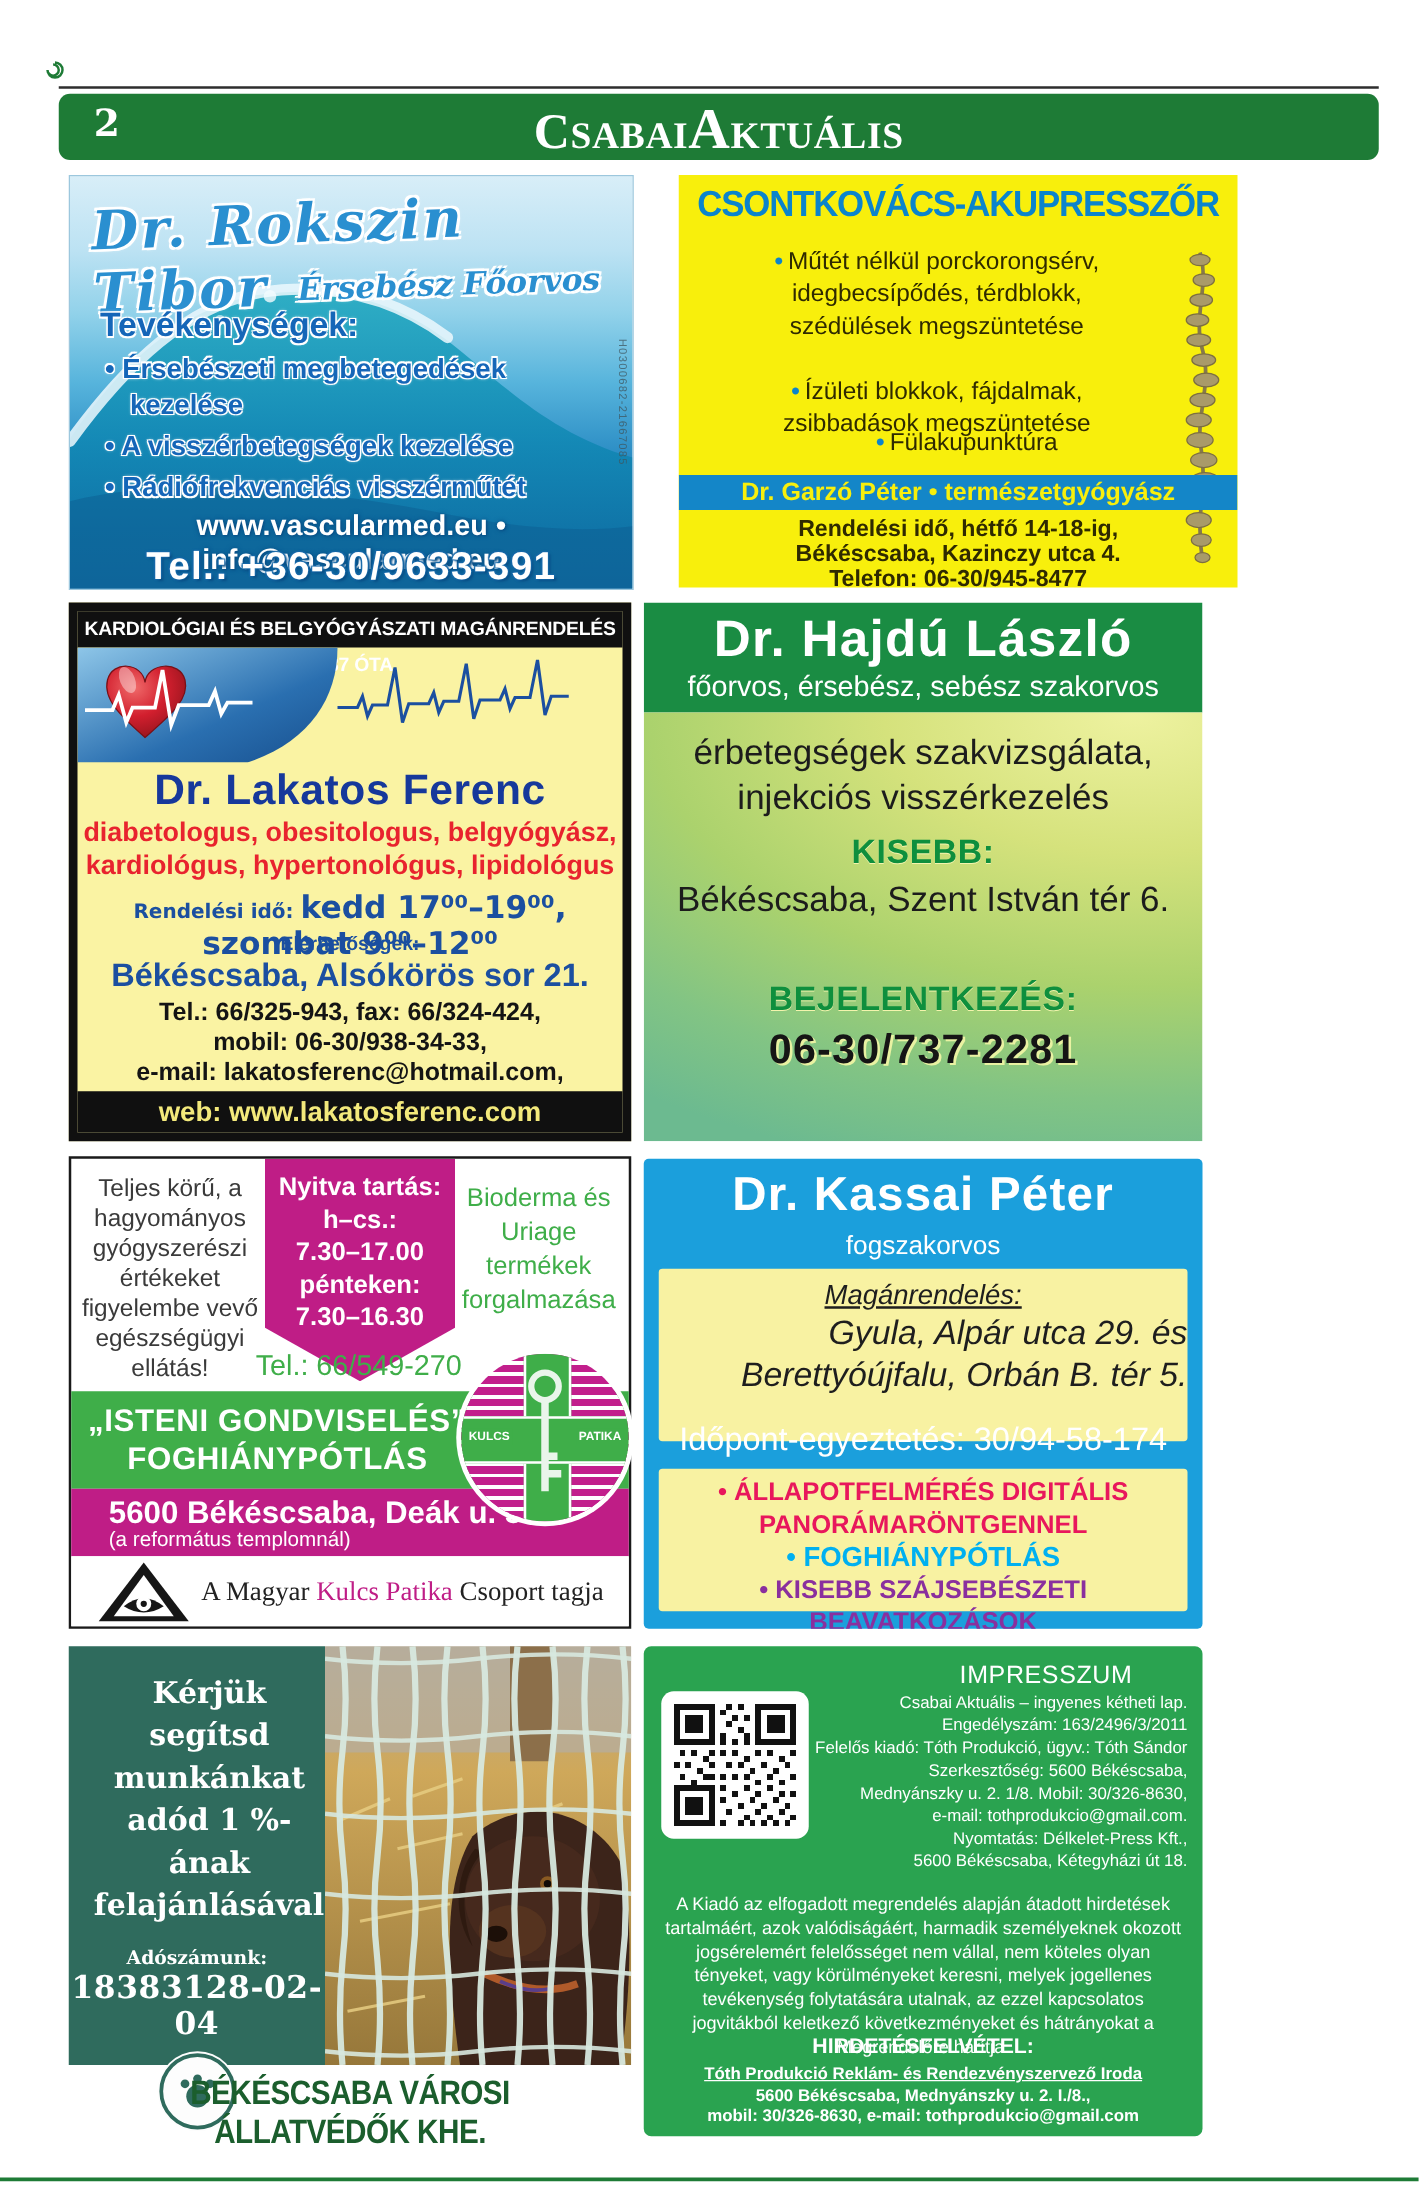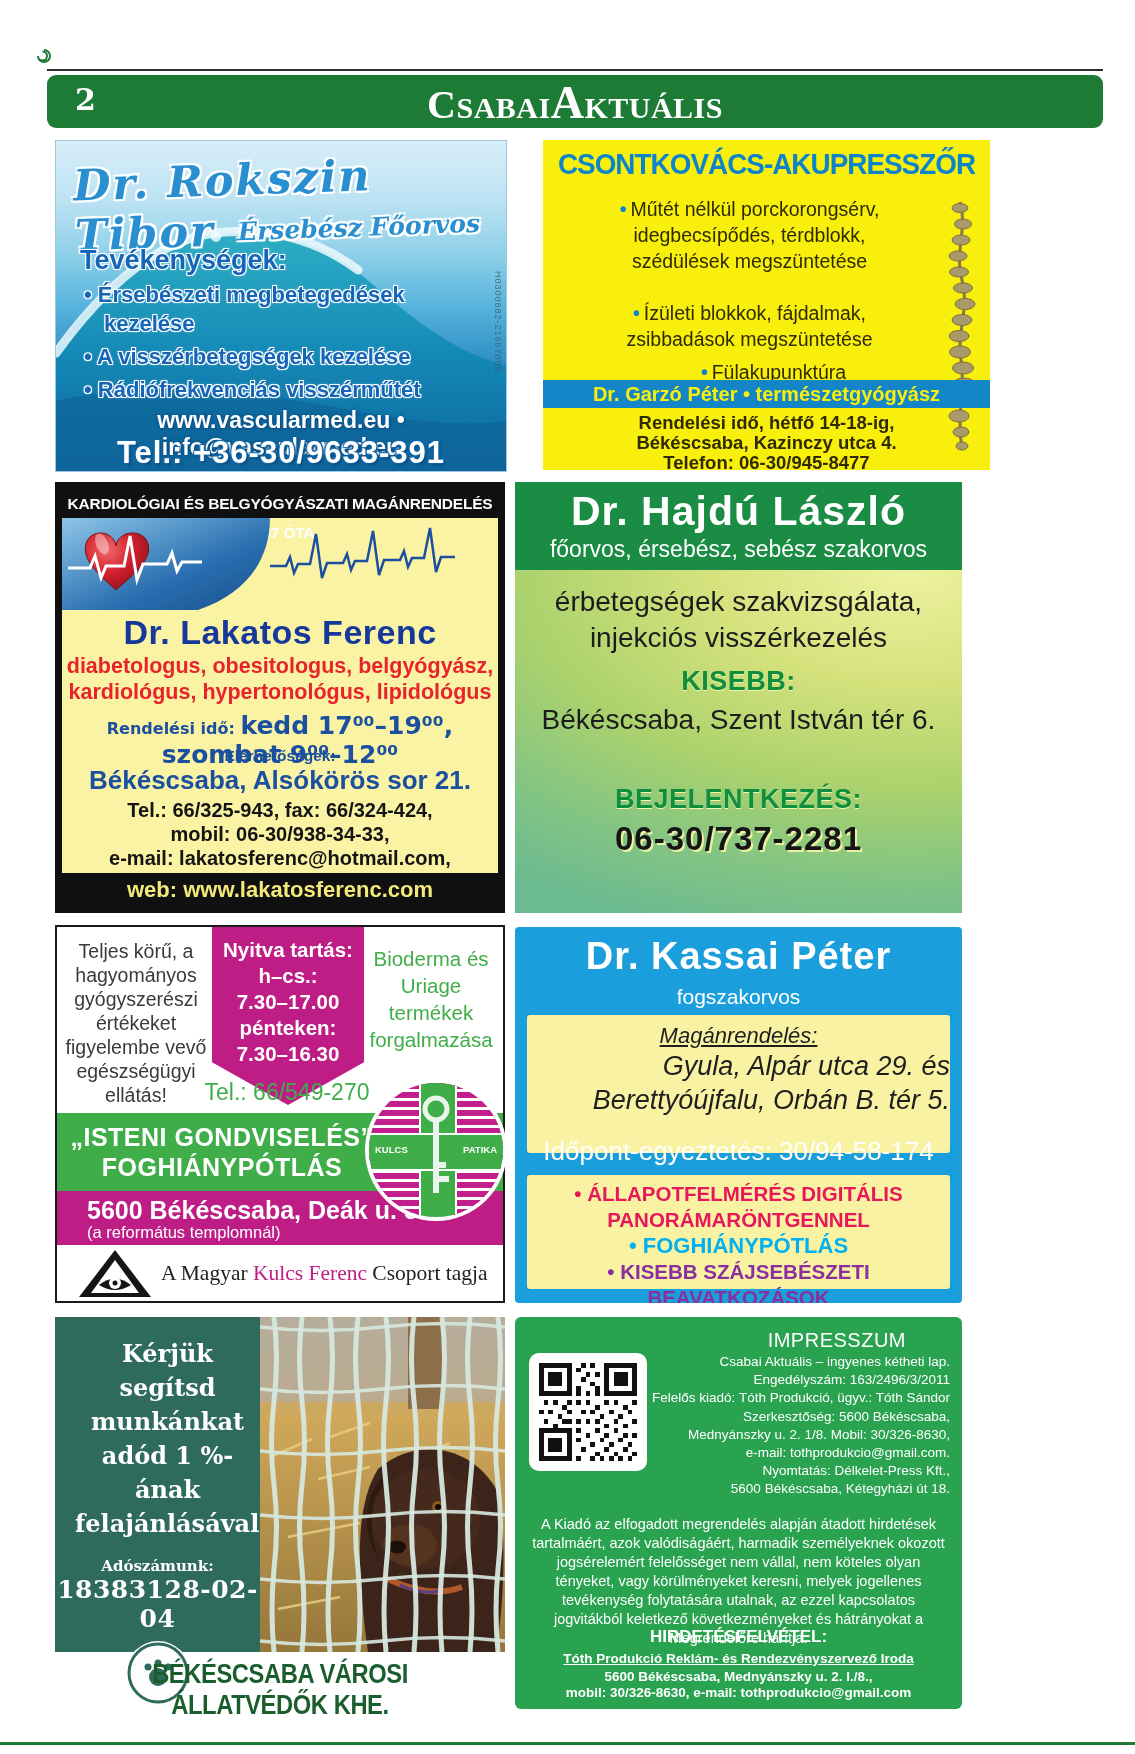--- a/index.html
+++ b/index.html
@@ -34,21 +34,21 @@
   #rok-tel{left:0;right:0;top:294px;font-size:31px;font-weight:bold;color:#fff;letter-spacing:1px;
     text-shadow:-1px -1px 1px #1668a8,1px -1px 1px #1668a8,-1px 1px 1px #1668a8,2px 2px 2px #0a4f86;}
   #rok-code{right:3px;top:130px;writing-mode:vertical-rl;font-size:9px;color:#3f565f;opacity:.75;letter-spacing:1px;}
 
   
   #ad-csontkovacs{left:515px;top:140px;width:447px;height:330px;background:#f8ef0c;overflow:hidden;margin-left:28px;}
   #ck-title{left:0;right:0;top:8px;font-size:29px;font-weight:bold;color:#0b84cc;letter-spacing:-1px;transform:scaleX(.96);}
   .ck-line{left:0;right:34px;text-align:center;font-size:19.5px;color:#2f2a00;}
   .ck-b{color:#0b84cc;font-weight:bold;margin-right:4px;}
   #ck-l0{top:58px;} #ck-l1{top:84px;} #ck-l2{top:110px;} #ck-l3{top:136px;}
-  #ck-l4{top:162px;} #ck-l5{top:188px;} #ck-l6{top:221px;padding-left:48px;}
+  #ck-l4{top:162px;} #ck-l5{top:188px;} #ck-l6{top:203px;padding-left:48px;}
   #ck-band{left:0;right:0;top:240px;height:28px;background:#1486c8;color:#f8ef0c;font-weight:bold;font-size:20px;line-height:28px;}
   .ck-info{left:0;right:0;color:#2f2a00;font-weight:bold;font-size:18.5px;}
   #ck-i0{top:272px;} #ck-i1{top:292px;} #ck-i2{top:312px;}
   #ck-spine{right:4px;top:58px;opacity:.9;}
 
   
   #ad-lakatos{left:55px;top:482px;width:450px;height:431px;border:7px solid #101010;background:#faf3a3;box-sizing:border-box;}
   #lak-header{left:0;right:0;top:0;height:29px;background:#101010;color:#fff;font-weight:bold;font-size:15.5px;line-height:29px;letter-spacing:-.2px;}
   #lak-ecg{left:0;top:29px;}
   #lak-doctor{left:0;right:0;top:124px;font-size:34px;font-weight:bold;color:#16389b;letter-spacing:.5px;}
@@ -288,21 +288,21 @@
     <div id="ph-addr-note">(a református templomnál)</div>
   </div>
   <div class="abs" id="ph-bottomrow">
     <svg class="abs" id="ph-tri" width="76" height="50" viewBox="0 0 76 50">
       <path d="M38,1 L74,48 H2 Z" fill="#161616"></path>
       <path d="M38,11 L62,44 H14 Z" fill="#ffffff"></path>
       <path d="M22,36 Q38,23 54,36 Q38,46 22,36 Z" fill="#161616"></path>
       <circle cx="38" cy="34" r="6" fill="#ffffff"></circle>
         <circle cx="38" cy="34" r="2.5" fill="#161616"></circle>
     </svg>
-    <div class="abs" id="ph-group"><span>A Magyar </span><span class="mag">Kulcs Ferenc</span><span> Csoport tagja</span></div>
+    <div class="abs" id="ph-group"><span>A Magyar </span><span class="mag">Kulcs Patika</span><span> Csoport tagja</span></div>
   </div>
   <div class="abs" id="kp-logo">
     <div class="kp-cross-v"></div>
     <div class="kp-cross-h"></div>
     <svg id="kp-key" width="40" height="120" viewBox="0 0 40 120">
       <circle cx="20" cy="18" r="11" fill="none" stroke="#e9f5ea" stroke-width="5"></circle>
       <path d="M20,29 V102 M20,88 h13 M20,74 h10" stroke="#e9f5ea" stroke-width="6" fill="none"></path>
     </svg>
     <span class="kp-lbl" id="kp-kulcs">KULCS</span>
     <span class="kp-lbl" id="kp-patika">PATIKA</span>

